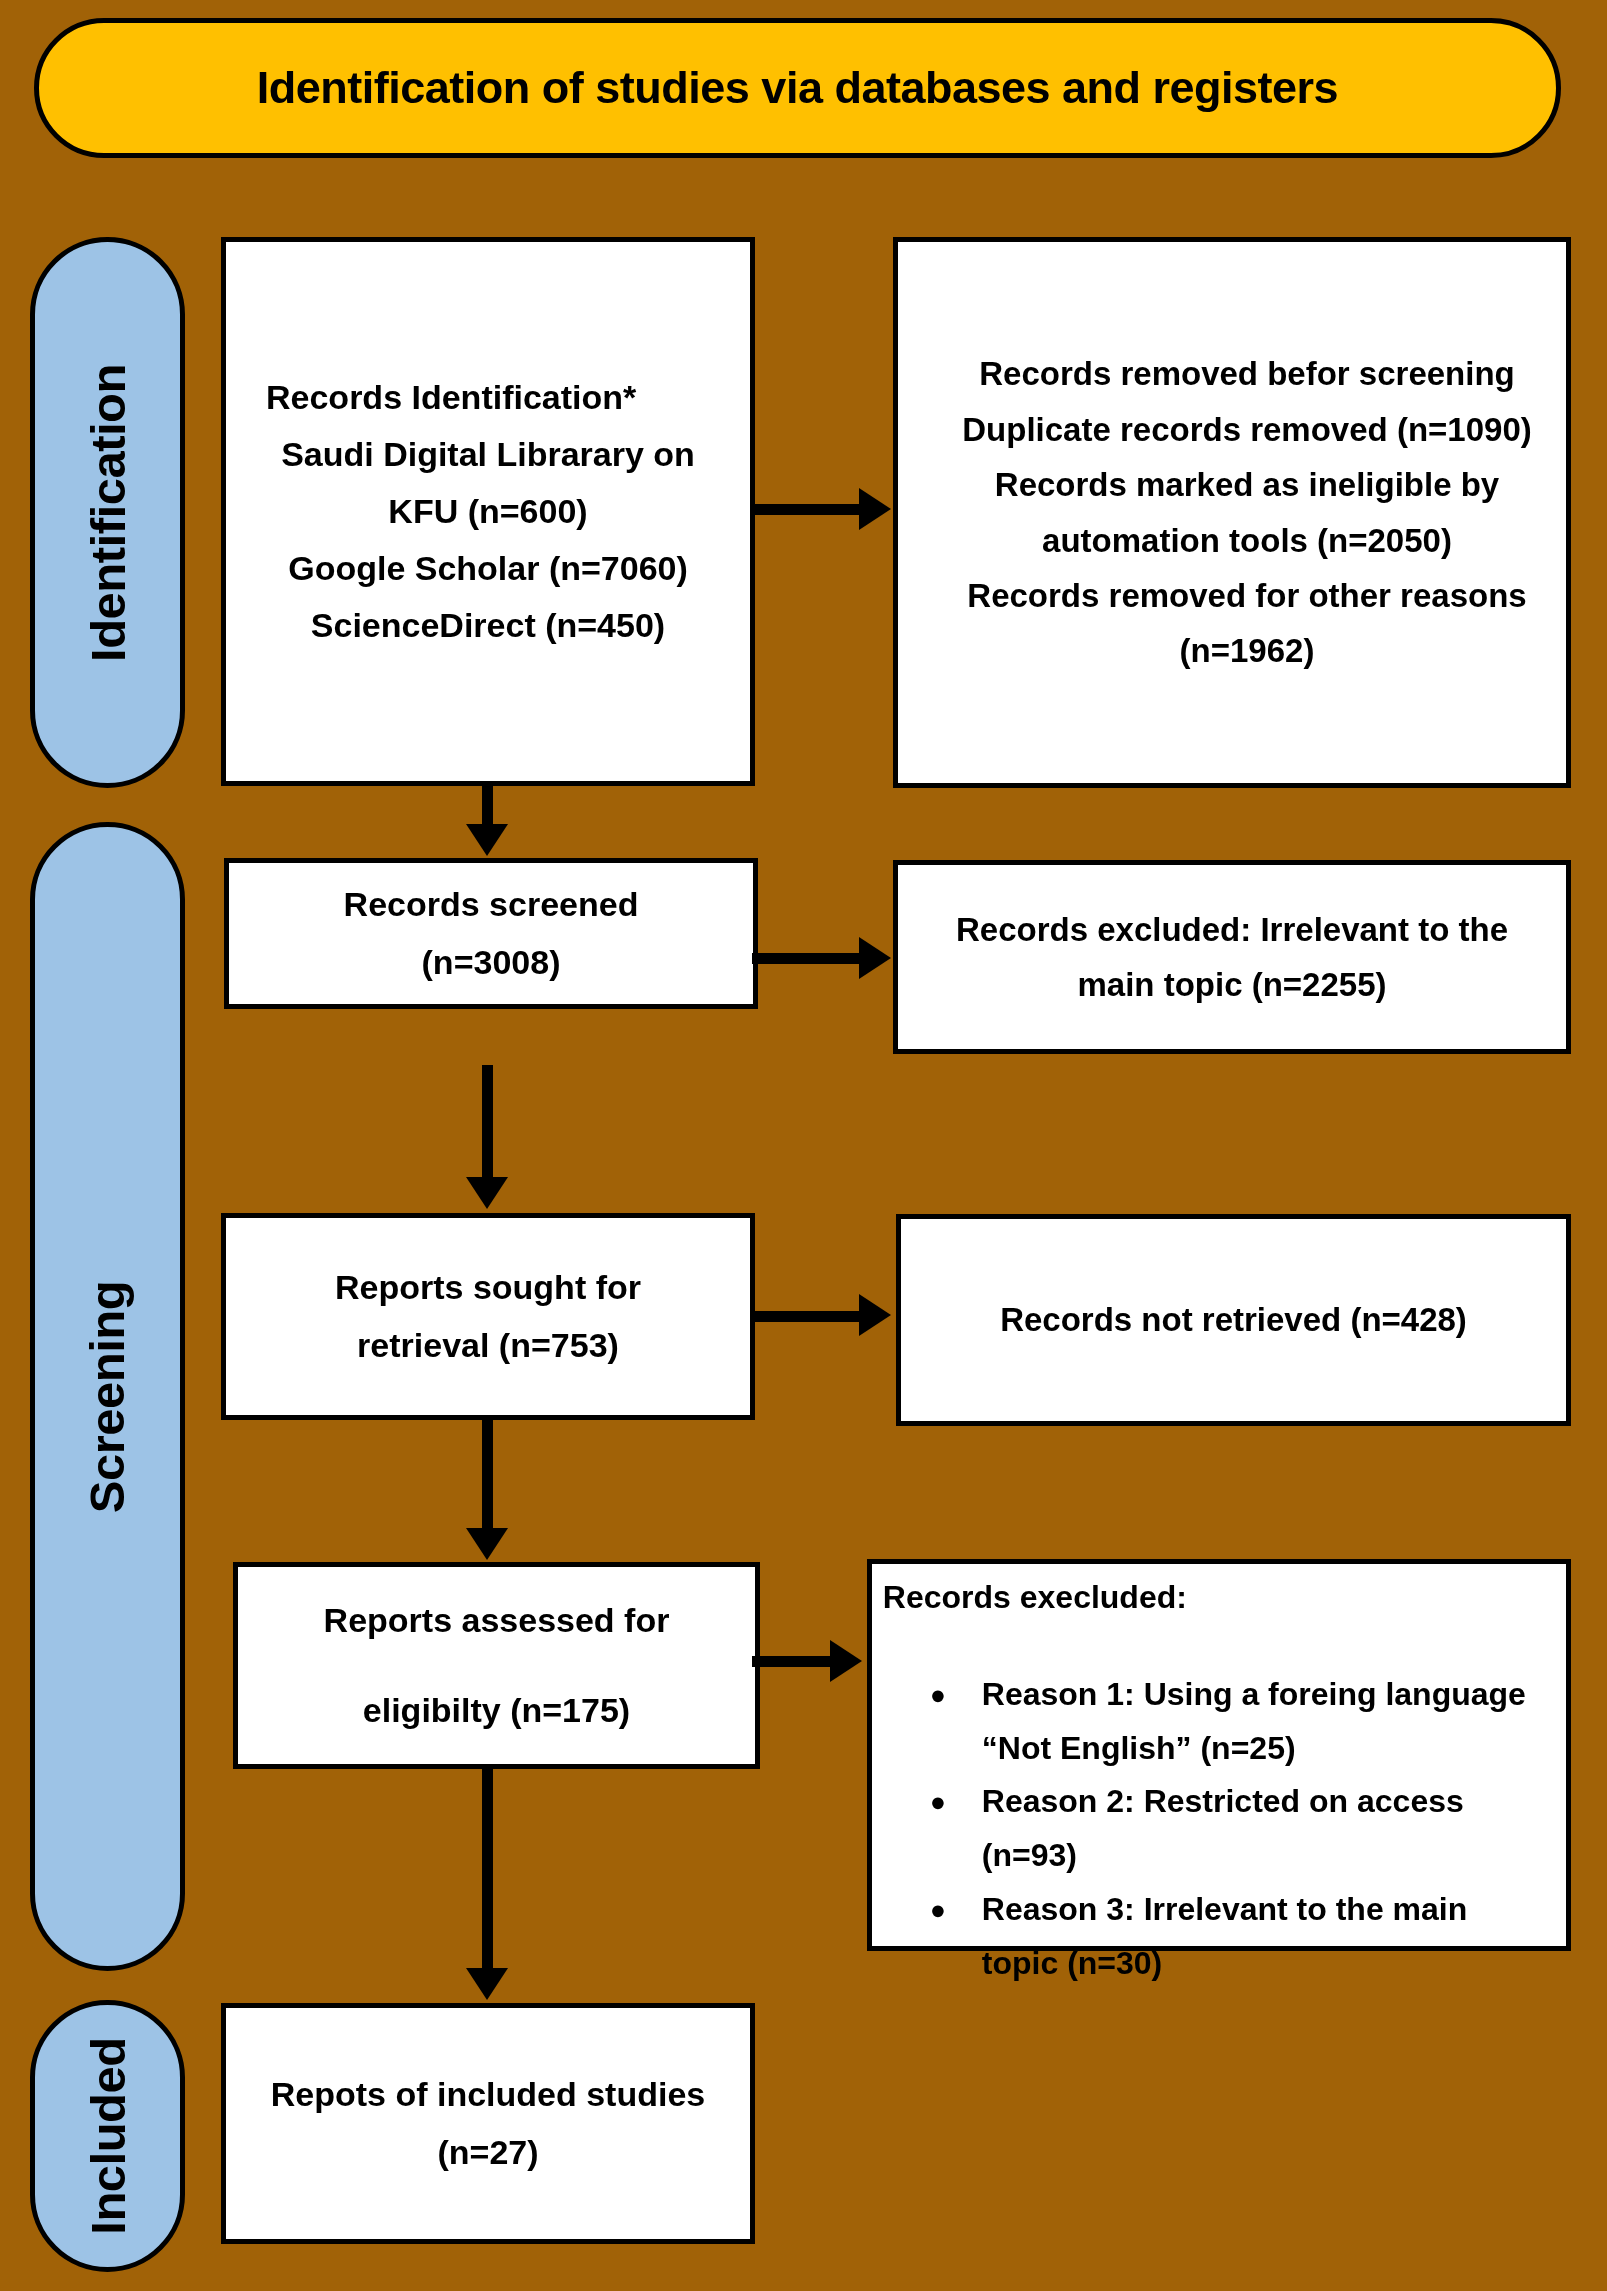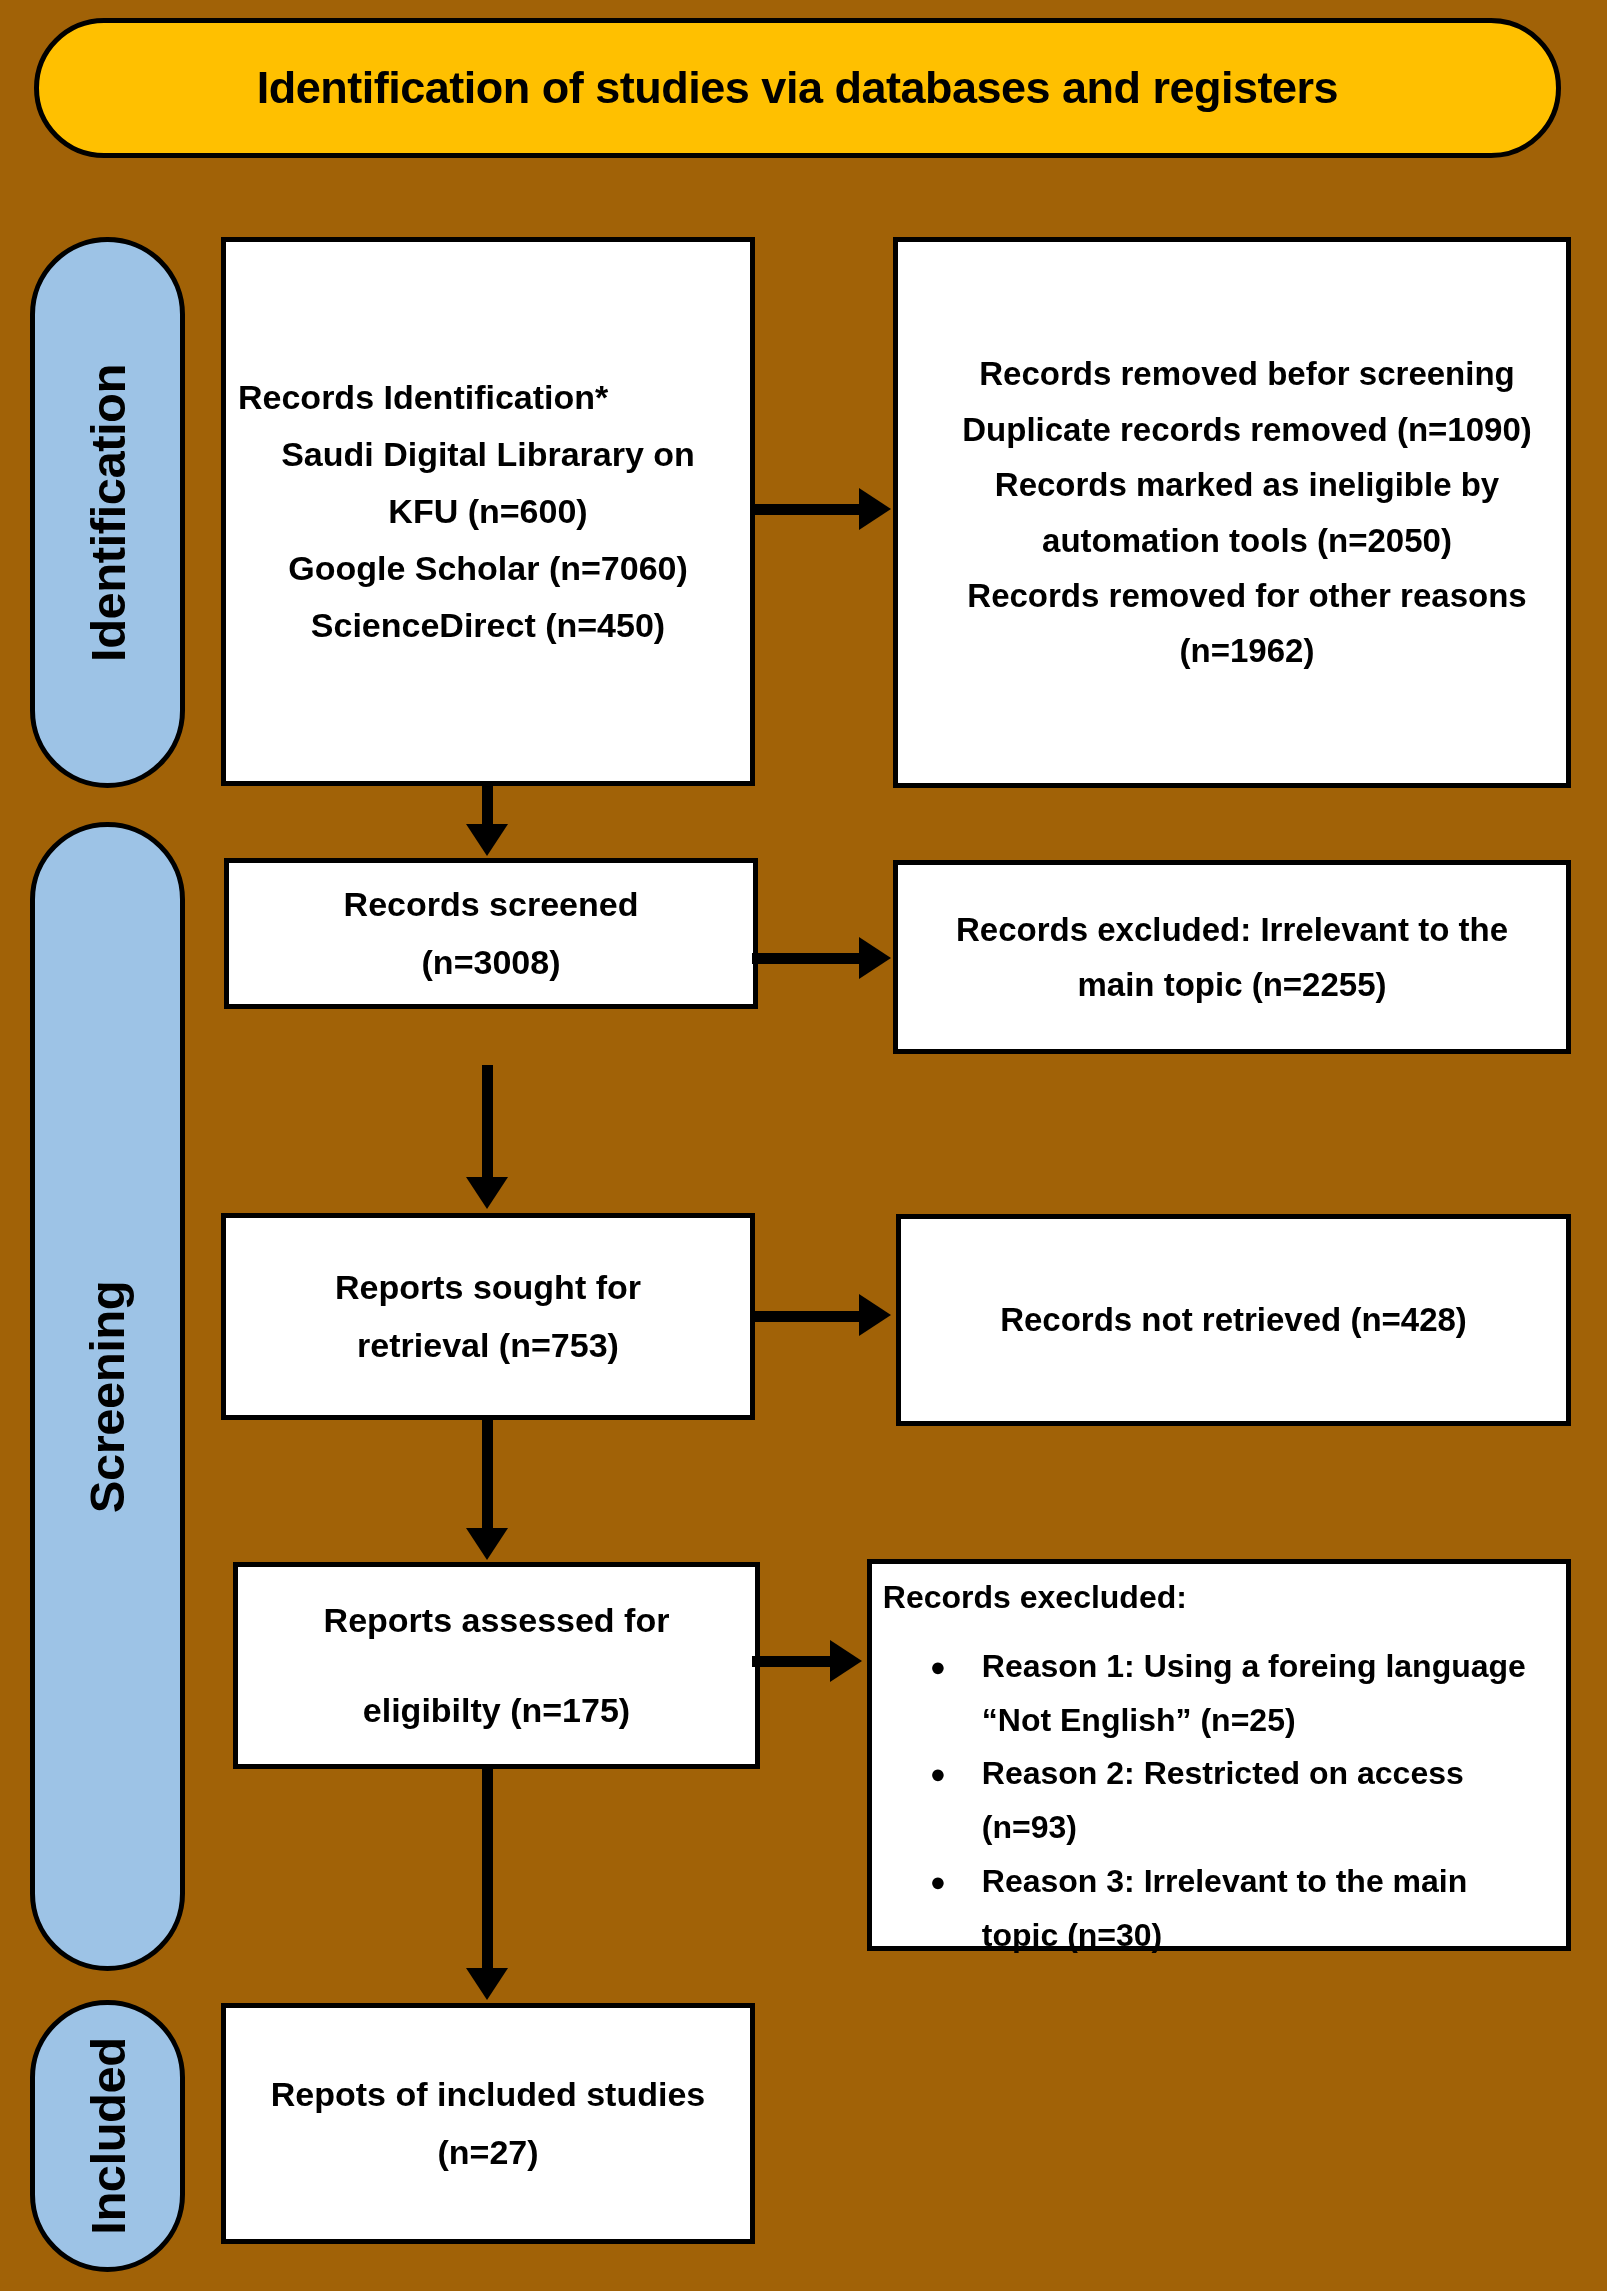--- a/index.html
+++ b/index.html
@@ -24,23 +24,23 @@
   }
   
   .box{
     position:absolute;background:#fff;border:5.4px solid #000;box-sizing:border-box;
     display:flex;flex-direction:column;justify-content:center;align-items:center;
     font-weight:bold;text-align:center;
   }
   .box .line{white-space:nowrap;line-height:1.68;}
   .fs-l{font-size:34px;}
   .fs-r{font-size:33px;}
-  .first-left{align-self:flex-start;padding-left:12px;}
+  .first-left{align-self:flex-start;padding-left:40px;}
   
-  .box.listbox{justify-content:flex-start;align-items:flex-start;text-align:left;padding:7.2px 12.6px 7.2px 10.8px;}
+  .box.listbox{justify-content:flex-start;align-items:flex-start;text-align:left;padding:7.2px 12.6px 7.2px 10.8px;gap:28px;}
   .listbox .header{font-size:32px;line-height:1.65;}
   .listbox ul{list-style:none;margin:16px;padding:0 0 0 31px;}
   .listbox li{position:relative;padding-left:52px;font-size:32px;line-height:1.68;}
   .listbox li::before{content:"●";position:absolute;left:0;top:0;font-size:27px;line-height:2.0;}
   
   .shaft{position:absolute;background:#000;}
   .head-down{position:absolute;width:0;height:0;border-left:21.6px solid transparent;border-right:21.6px solid transparent;border-top:32px solid #000;}
   .head-right{position:absolute;width:0;height:0;border-top:21.6px solid transparent;border-bottom:21.6px solid transparent;border-left:32px solid #000;}
 </style>
 </head>

